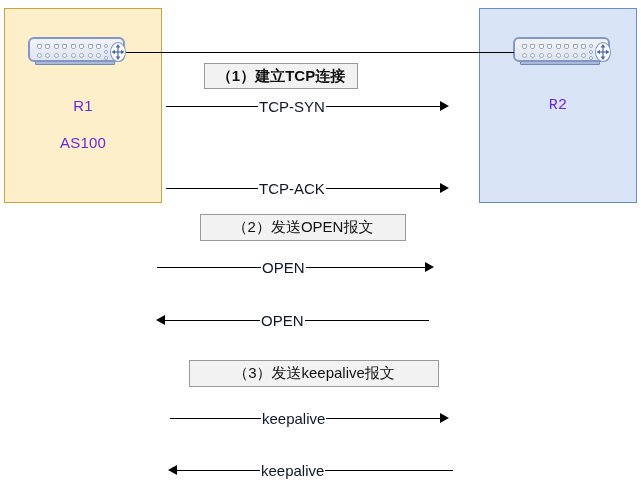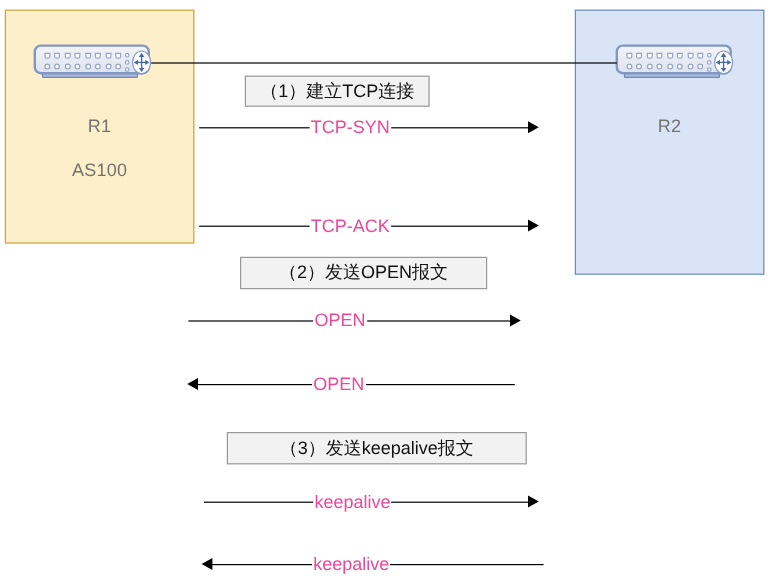--- a/index.html
+++ b/index.html
@@ -27,21 +27,21 @@
   }
   .as-box.blue {
     border-color: #6c8ebf;
     background: #d9e4f6;
   }
   .as-label {
     position: absolute;
     width: 100%;
     text-align: center;
     font-size: 15px;
-    color: #737373;
+    color: #6d28d9;
     letter-spacing: 0.2px;
   }
 
   
   .router {
     position: absolute;
     width: 100px;
     height: 32px;
   }
   .router .shadowbar {
@@ -156,21 +156,21 @@
   .msg-row .seg {
     position: absolute;
     top: 9px;
     height: 0;
     border-top: 1px solid #000000;
   }
   .msg-row .cap {
     position: absolute;
     top: 0;
     font-size: 15px;
-    color: #ec4899;
+    color: #0f172a;
     line-height: 20px;
     white-space: nowrap;
     background: #ffffff;
     padding: 0 1px;
   }
   .msg-row .head {
     position: absolute;
     top: 4px;
     width: 0;
     height: 0;
@@ -234,21 +234,21 @@
             <polygon points="7,1 4.6,4.4 9.4,4.4"></polygon>
             <polygon points="7,17 4.6,13.6 9.4,13.6"></polygon>
             <polygon points="0.5,9 4,6.8 4,11.2"></polygon>
             <polygon points="13.5,9 10,6.8 10,11.2"></polygon>
           </g>
         </svg>
       </div>
     </div>
   </div>
 
-  <div class="as-box blue" style="left:479px; top:8px; width:158px; height:221px;">
+  <div class="as-box blue" style="left:479px; top:8px; width:158px; height:195px;font-family:Liberation Mono, monospace;">
     <div class="as-label" style="top:88px;">R2</div>
   </div>
 
   <div class="router" style="left:512px; top:36px;">
     <div class="shadowbar"></div>
     <div class="body">
       <div class="ports">
         <div class="port-row top">
           <span class="port"></span>
             <span class="port"></span>
@@ -287,21 +287,21 @@
             <polygon points="0.5,9 4,6.8 4,11.2"></polygon>
             <polygon points="13.5,9 10,6.8 10,11.2"></polygon>
           </g>
         </svg>
       </div>
     </div>
   </div>
 
   <div class="link-line" style="left:126px; top:52px; width:388px;"></div>
 
-  <div class="stage-box" style="left:204px; top:63px; width:154px; height:26px;">（1）建立TCP连接</div>
+  <div class="stage-box" style="left:204px; top:63px; width:154px; height:26px;font-weight:bold;">（1）建立TCP连接</div>
 
   <div class="msg-row" style="left:166px; top:97px; width:285px;">
     <div class="seg" style="left:0; width:275px;"></div>
     <div class="cap" style="left:92px;">TCP-SYN</div>
     <div class="head right" style="left:274px;"></div>
   </div>
 
 
   <div class="msg-row" style="left:166px; top:179px; width:285px;">
     <div class="seg" style="left:0; width:275px;"></div>

